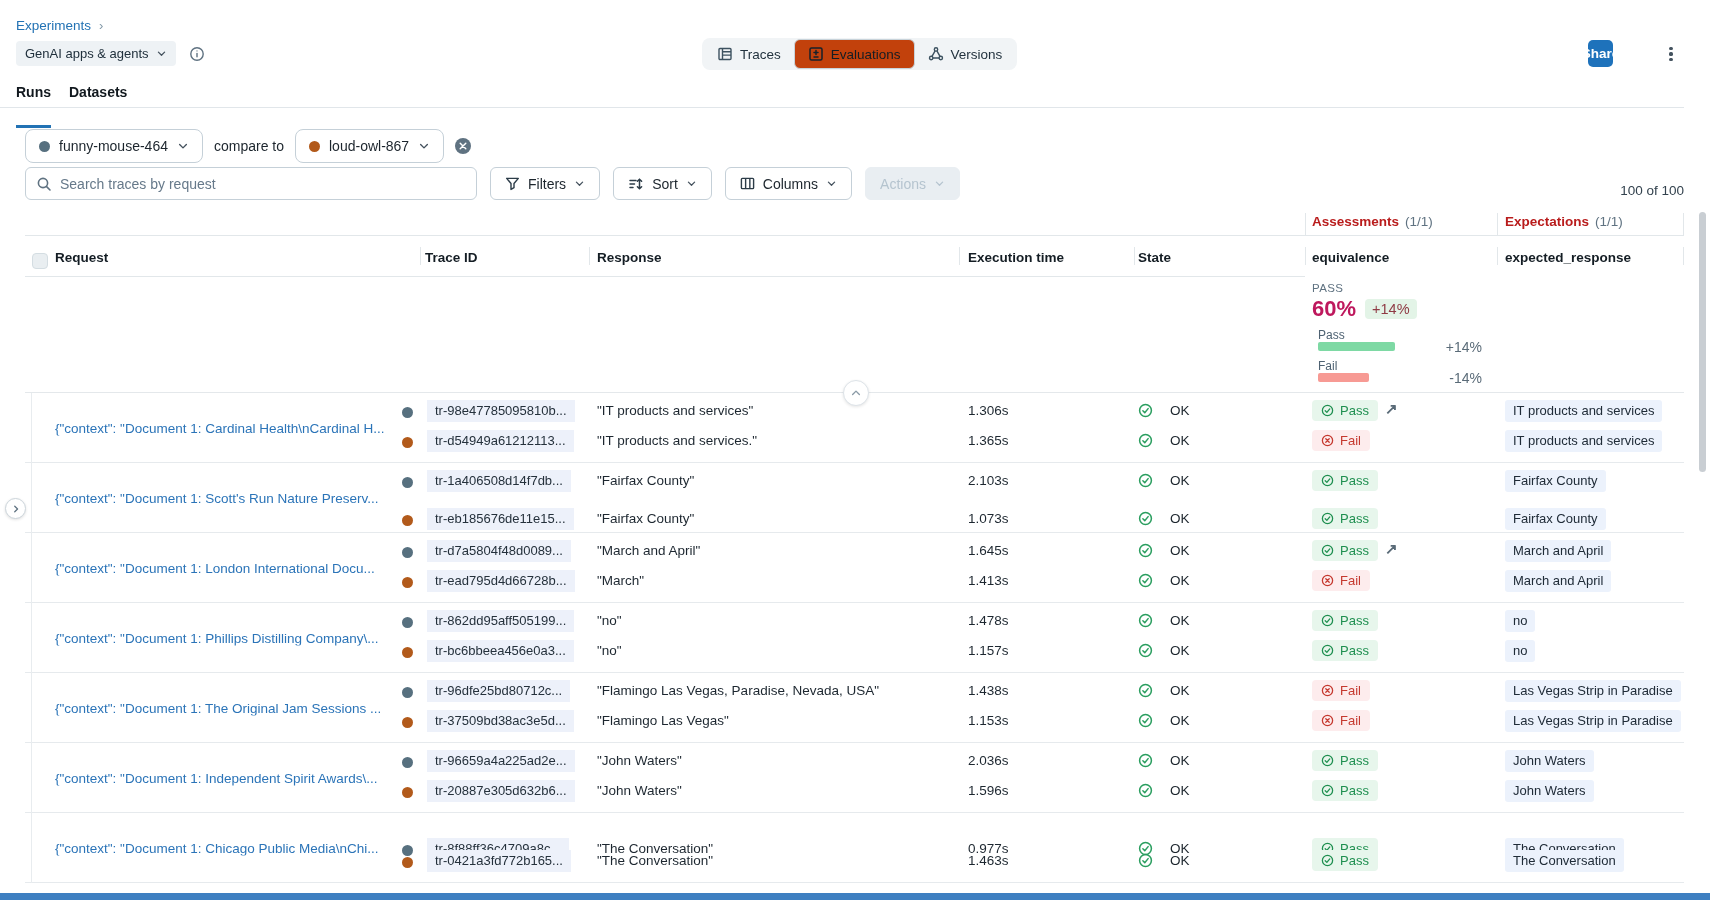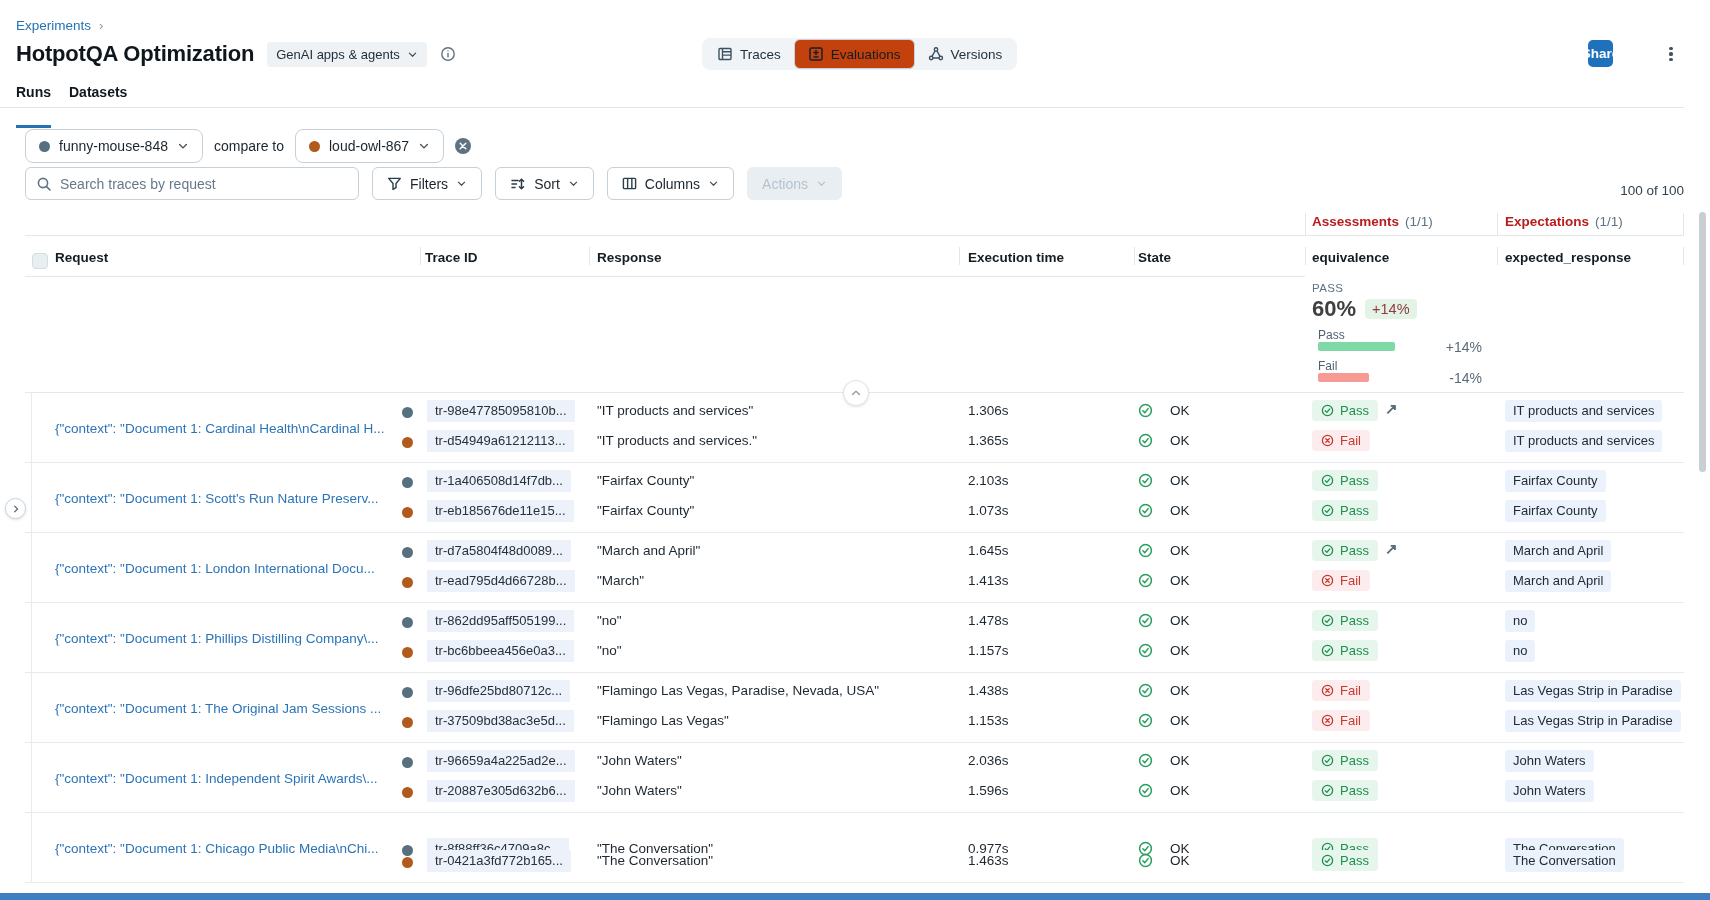--- a/index.html
+++ b/index.html
@@ -44,21 +44,21 @@
   #compare-row { left:25px; top:129px; height:34px; display:flex; align-items:center; gap:11px; }
   .run-pill { height:34px; border:1px solid #c5d0d8; border-radius:8px; background:#fff;
               display:flex; align-items:center; gap:9px; padding:0 13px; font-size:14px; color:#1c252d; cursor:pointer; }
   .dot { width:11px; height:11px; border-radius:50%; flex:none; }
   .compare-label { font-size:14px; color:#1c252d; }
   .clear-btn { width:16px; height:16px; border-radius:50%; background:#5f7281; display:flex;
                align-items:center; justify-content:center; cursor:pointer; }
 
   
   #toolbar { left:25px; top:167px; height:33px; display:flex; gap:13px; }
-  .search { width:334px; height:33px; border:1px solid #c5d0d8; border-radius:6px; background:#fff;
+  .search { width:452px; height:33px; border:1px solid #c5d0d8; border-radius:6px; background:#fff;
             display:flex; align-items:center; gap:8px; padding:0 10px; }
   .search input { border:none; outline:none; flex:1; font-size:14px; color:#1f272e;
                   font-family:"Liberation Sans", sans-serif; background:transparent; }
   .search input::placeholder { color:#66798a; }
   .tbtn { height:33px; border:1px solid #c5d0d8; border-radius:6px; background:#fff; display:flex;
           align-items:center; gap:8px; padding:0 14px; font-size:14px; color:#1c252d; cursor:pointer; }
   .tbtn.disabled { background:#e9eef2; border:1px solid #e9eef2; color:#b5c4cf; cursor:default; }
   .tbtn.disabled svg { stroke:#b5c4cf; }
   #result-count { right:26px; top:183px; font-size:13.5px; color:#33424e; }
 
@@ -72,21 +72,21 @@
 
   .thead { position:relative; height:40px; }
   .th { position:absolute; top:14px; font-size:13.5px; font-weight:700; color:#141d24; white-space:nowrap; }
   .checkbox { position:absolute; left:7px; top:17px; width:16px; height:16px; border-radius:4px;
               background:#e9eef1; border:1px solid #d4dde2; cursor:pointer; }
   .thead-border { position:absolute; left:0; top:40px; width:1280px; height:1px; background:#e2e7ea; }
 
   .summary-row { position:relative; height:117px; border-bottom:1px solid #e4e8eb; }
   .metric-label { position:absolute; left:1287px; top:6px; font-size:11.5px; letter-spacing:.4px; color:#5f7281; }
   .metric-line { position:absolute; left:1287px; top:20px; display:flex; align-items:center; gap:9px; }
-  .metric-value { font-size:22px; font-weight:700; color:#404040; }
+  .metric-value { font-size:22px; font-weight:700; color:#be185d; }
   .delta-chip { background:#e3f4e7; color:#8f3a44; font-size:14.5px; padding:2px 7px; border-radius:4px; }
   .bar-label { position:absolute; left:1293px; font-size:12px; color:#4e6272; }
   .track { position:absolute; left:1293px; width:128px; height:9px; }
   .bar { height:9px; border-radius:2px; }
   .bar-delta { position:absolute; left:1402px; width:55px; text-align:right; font-size:14px; color:#5a6b78; }
 
   .collapse-btn { position:absolute; left:818px; top:170px; width:26px; height:26px; border-radius:50%;
                   background:#fff; border:1px solid #dde3e8; box-shadow:0 1px 3px rgba(0,0,0,.10);
                   display:flex; align-items:center; justify-content:center; cursor:pointer; z-index:3; }
 
@@ -121,21 +121,20 @@
 </style>
 </head>
 <body>
 
 <div class="abs" id="breadcrumb">
   <span class="crumb">Experiments</span>
   <span class="sep">›</span>
 </div>
 
 <div class="abs" id="title-row">
-  <span id="page-title">HotpotQA Optimization</span>
   <span class="cat-badge">
     <span>GenAI apps &amp; agents</span>
     <svg width="11" height="11" viewBox="0 0 16 16" fill="none" stroke="#45576233" style="stroke:#45525e" stroke-width="1.8" stroke-linecap="round" stroke-linejoin="round">
         <path d="M3.5 6l4.5 4.5L12.5 6"></path>
       </svg>
   </span>
   <svg width="16" height="16" viewBox="0 0 16 16" fill="none" stroke="#5f7281" stroke-width="1.4" stroke-linecap="round">
       <circle cx="8" cy="8" r="6.2"></circle>
       <path d="M8 7.4v3.4"></path>
       <circle cx="8" cy="4.9" r="0.6" fill="#5f7281" stroke="none"></circle>
@@ -177,21 +176,21 @@
 
 <div class="abs" id="tabs">
   <div class="tab active">Runs</div>
   <div class="tab">Datasets</div>
 </div>
 <div class="abs" id="tabs-border"></div>
 
 <div class="abs" id="compare-row">
   <div class="run-pill">
     <span class="dot" style="background-color: rgb(87, 112, 127);"></span>
-    <span>funny-mouse-848</span>
+    <span>funny-mouse-464</span>
     <svg width="12" height="12" viewBox="0 0 16 16" fill="none" style="stroke:#45525e" stroke-width="1.8" stroke-linecap="round" stroke-linejoin="round">
         <path d="M3.5 6l4.5 4.5L12.5 6"></path>
       </svg>
   </div>
   <span class="compare-label">compare to</span>
   <div class="run-pill">
     <span class="dot" style="background-color: rgb(178, 90, 27);"></span>
     <span>loud-owl-867</span>
     <svg width="12" height="12" viewBox="0 0 16 16" fill="none" style="stroke:#45525e" stroke-width="1.8" stroke-linecap="round" stroke-linejoin="round">
         <path d="M3.5 6l4.5 4.5L12.5 6"></path>
@@ -372,21 +371,21 @@
         </span>
       <span class="badge pass">
           <svg width="13" height="13" viewBox="0 0 16 16" fill="none" stroke="currentColor" stroke-width="1.6" stroke-linecap="round" stroke-linejoin="round">
             <circle cx="8" cy="8" r="6.3"></circle>
             <path d="M5.2 8.3l2 2L10.8 6"></path>
           </svg>
           <span>Pass</span>
         </span>
       <span class="chip expected">Fairfax County</span>
     </div>
-    <div class="trow" style="top:36px">
+    <div class="trow" style="top:44px">
       <span class="dot cdot" style="background-color: rgb(178, 90, 27);"></span>
       <span class="chip trace">tr-eb185676de11e15...</span>
       <span class="cell resp">"Fairfax County"</span>
       <span class="cell time">1.073s</span>
       <span class="cell state">
           <svg width="15" height="15" viewBox="0 0 16 16" fill="none" stroke="currentColor" stroke-width="1.6" stroke-linecap="round" stroke-linejoin="round">
             <circle cx="8" cy="8" r="6.3"></circle>
             <path d="M5.2 8.3l2 2L10.8 6"></path>
           </svg>
           <span>OK</span>

